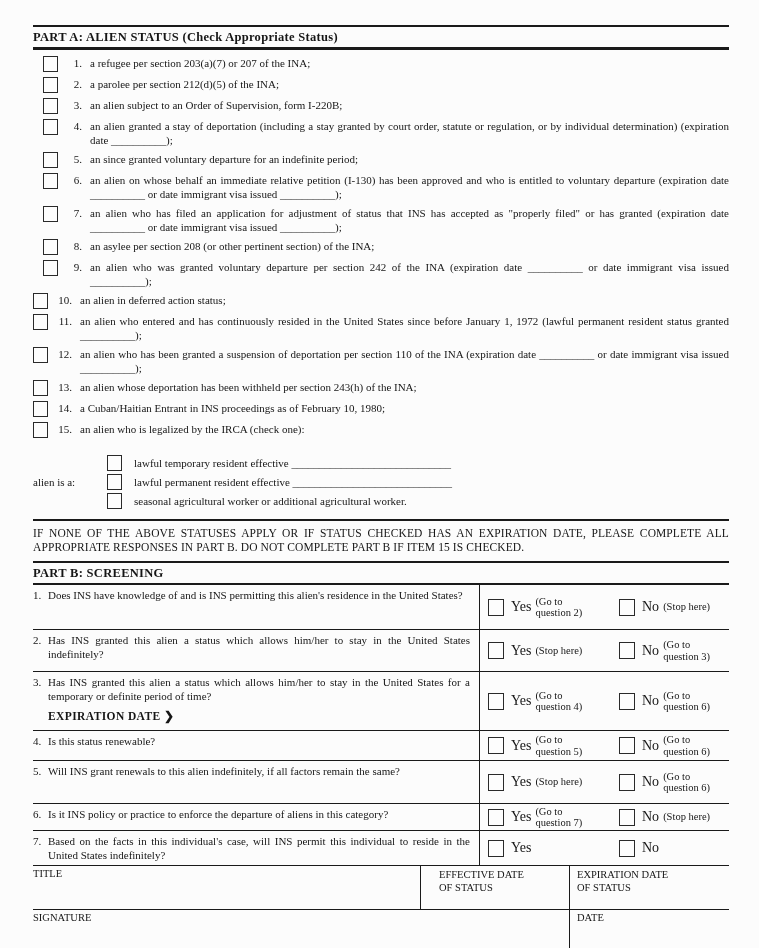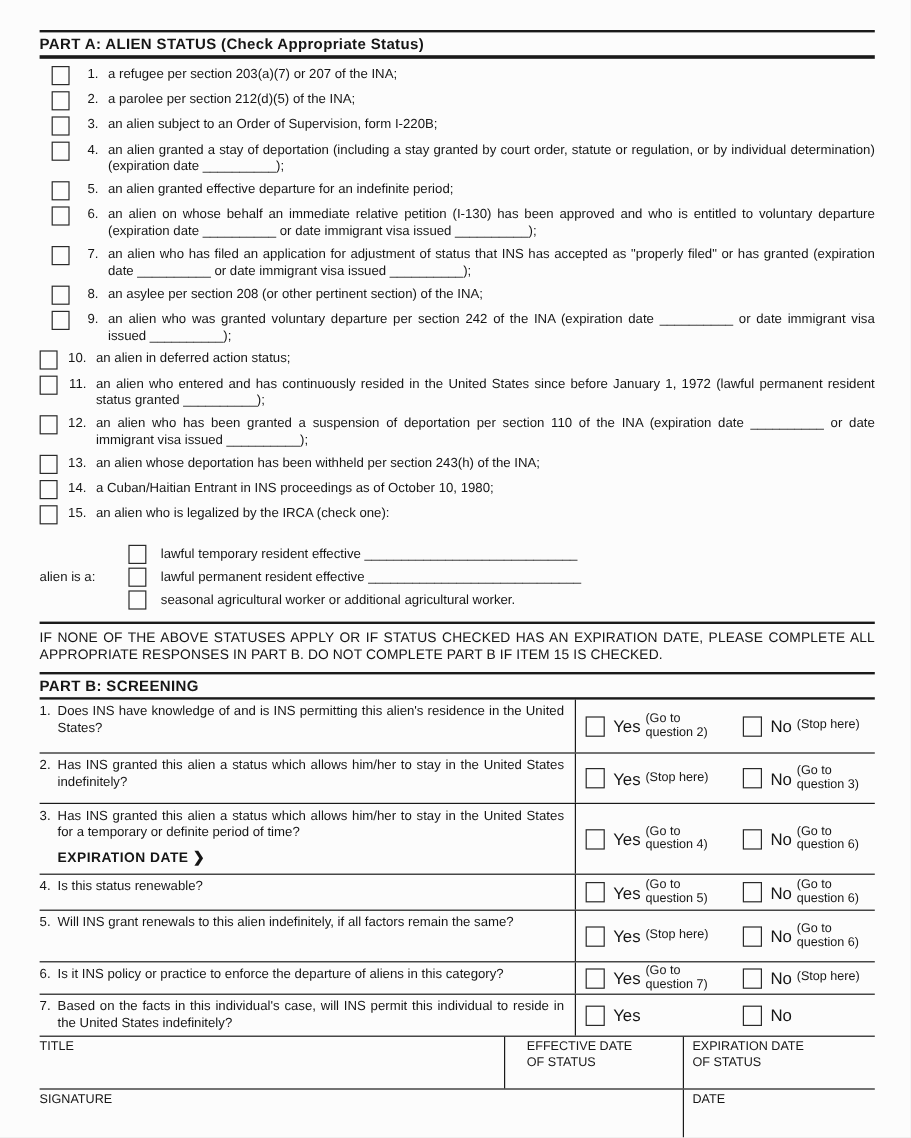--- a/index.html
+++ b/index.html
@@ -1,17 +1,17 @@
 <!DOCTYPE html>
 <html><head>
 <meta charset="utf-8">
 <style>
   html,body{margin:0;padding:0;background:#e8e8e8;}
   .page{position:relative;width:759px;height:948px;background:#fcfcfc;
-        font-family:Liberation Sans, sans-serif;color:#161616;
+        font-family:Liberation Serif, serif;color:#161616;
         overflow:hidden;margin:0 auto;}
   .content{position:absolute;left:33px;top:0;width:696px;}
 
   
   .band{margin-top:25px;border-top:2px solid #1a1a1a;border-bottom:3px solid #1a1a1a;
         padding:3px 0 2px;font-weight:bold;font-size:12.5px;letter-spacing:.3px;}
   .bandB{margin-top:0;border-top:2px solid #1a1a1a;border-bottom:2.5px solid #1a1a1a;
         padding:3px 0 2px;font-weight:bold;font-size:12.5px;letter-spacing:.3px;}
 
   
@@ -85,21 +85,21 @@
           <div class="itext">an alien subject to an Order of Supervision, form I-220B;</div>
         </div>
         <div class="pa-row">
           <span class="cb"></span>
           <span class="num">4.</span>
           <div class="itext">an alien granted a stay of deportation (including a stay granted by court order, statute or regulation, or by individual determination) (expiration date __________);</div>
         </div>
         <div class="pa-row">
           <span class="cb"></span>
           <span class="num">5.</span>
-          <div class="itext">an alien granted effective departure for an indefinite period;</div>
+          <div class="itext">an since granted voluntary departure for an indefinite period;</div>
         </div>
         <div class="pa-row">
           <span class="cb"></span>
           <span class="num">6.</span>
           <div class="itext">an alien on whose behalf an immediate relative petition (I-130) has been approved and who is entitled to voluntary departure (expiration date __________ or date immigrant visa issued __________);</div>
         </div>
         <div class="pa-row">
           <span class="cb"></span>
           <span class="num">7.</span>
           <div class="itext">an alien who has filed an application for adjustment of status that INS has accepted as "properly filed" or has granted (expiration date __________ or date immigrant visa issued __________);</div>
@@ -130,21 +130,21 @@
           <div class="itext">an alien who has been granted a suspension of deportation per section 110 of the INA (expiration date __________ or date immigrant visa issued __________);</div>
         </div>
         <div class="pa-row wide">
           <span class="cb"></span>
           <span class="num">13.</span>
           <div class="itext">an alien whose deportation has been withheld per section 243(h) of the INA;</div>
         </div>
         <div class="pa-row wide">
           <span class="cb"></span>
           <span class="num">14.</span>
-          <div class="itext">a Cuban/Haitian Entrant in INS proceedings as of October 10, 1980;</div>
+          <div class="itext">a Cuban/Haitian Entrant in INS proceedings as of February 10, 1980;</div>
         </div>
         <div class="pa-row wide">
           <span class="cb"></span>
           <span class="num">15.</span>
           <div class="itext">an alien who is legalized by the IRCA (check one):</div>
         </div>
       </div>
 
     <div class="sub">
       <div class="sub-label">alien is a:</div>

